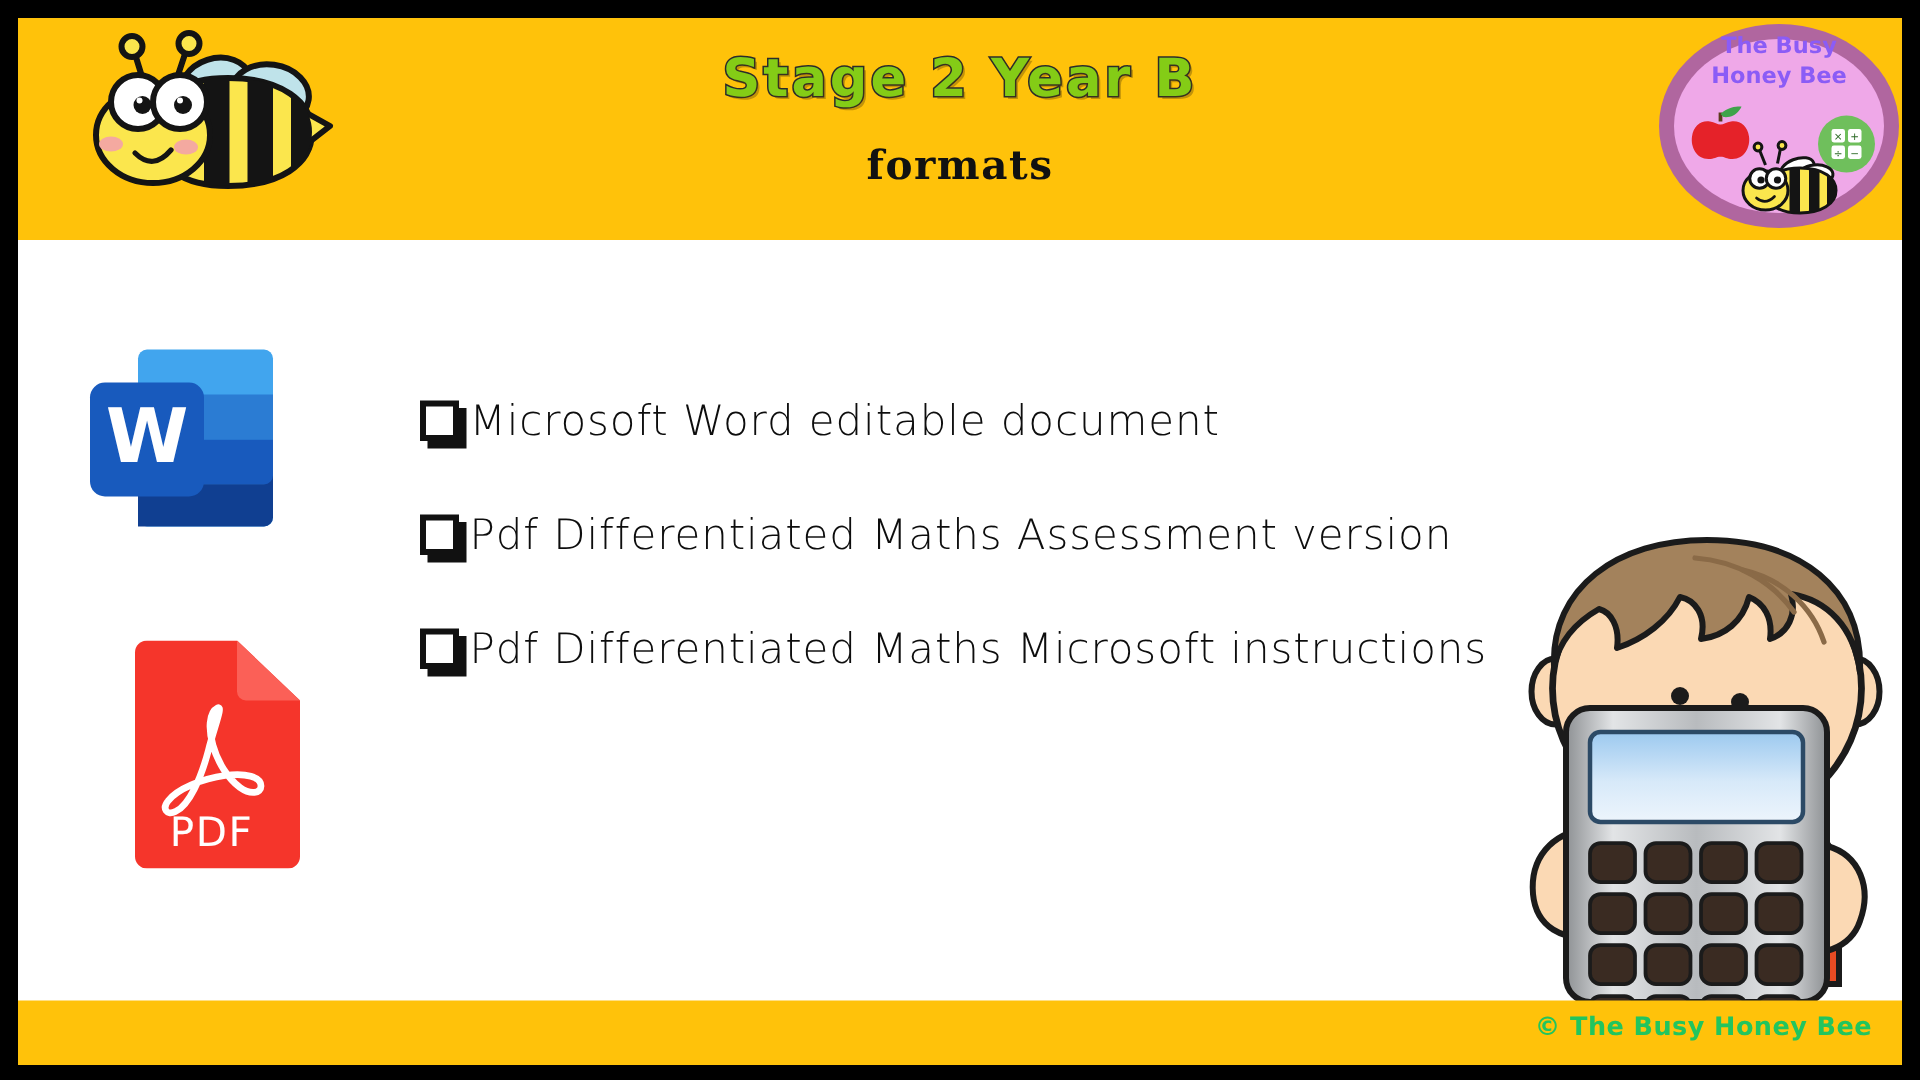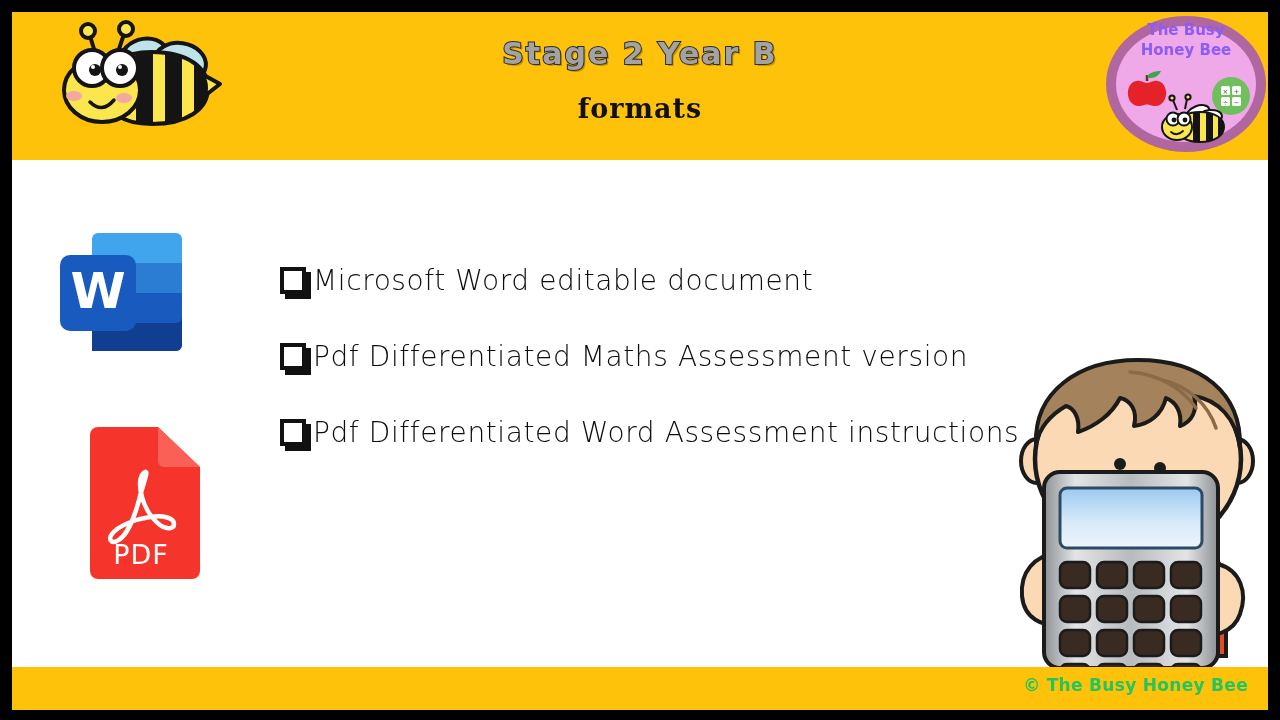--- a/index.html
+++ b/index.html
@@ -51,23 +51,23 @@
     height: 148px;
     display: flex;
     flex-direction: column;
     align-items: center;
     justify-content: center;
     pointer-events: none;
   }
   .main-title {
     font-family: "DejaVu Sans", sans-serif;
     font-weight: 700;
-    font-size: 30px;
+    font-size: 35px;
     letter-spacing: 2px;
-    color: #a3a3a3;
+    color: #84cc16;
     -webkit-text-stroke: 2px #2b2b2b;
     paint-order: stroke fill;
     text-shadow: 2px 2px 0 rgba(80,60,10,.35);
     line-height: 1;
     margin: 0 0 14px 0;
   }
   .sub-title {
     font-family: "DejaVu Serif", serif;
     font-weight: 700;
     font-size: 27px;
@@ -324,21 +324,21 @@
     </div>
 
     <div class="check-row">
       <div class="checkbox"></div>
       <div class="check-label">Pdf Differentiated Maths Assessment version</div>
     </div>
 
 
     <div class="check-row">
       <div class="checkbox"></div>
-      <div class="check-label">Pdf Differentiated Word Assessment instructions</div>
+      <div class="check-label">Pdf Differentiated Maths Microsoft instructions</div>
     </div>
 
   </div>
 
   <svg class="boy-calc" viewBox="0 0 262 312">
     <defs>
       <linearGradient id="calcBody" x1="0" y1="0" x2="1" y2="0">
         <stop offset="0%" stop-color="#8E9194"></stop>
         <stop offset="18%" stop-color="#E2E4E6"></stop>
         <stop offset="50%" stop-color="#B8BBBE"></stop>

